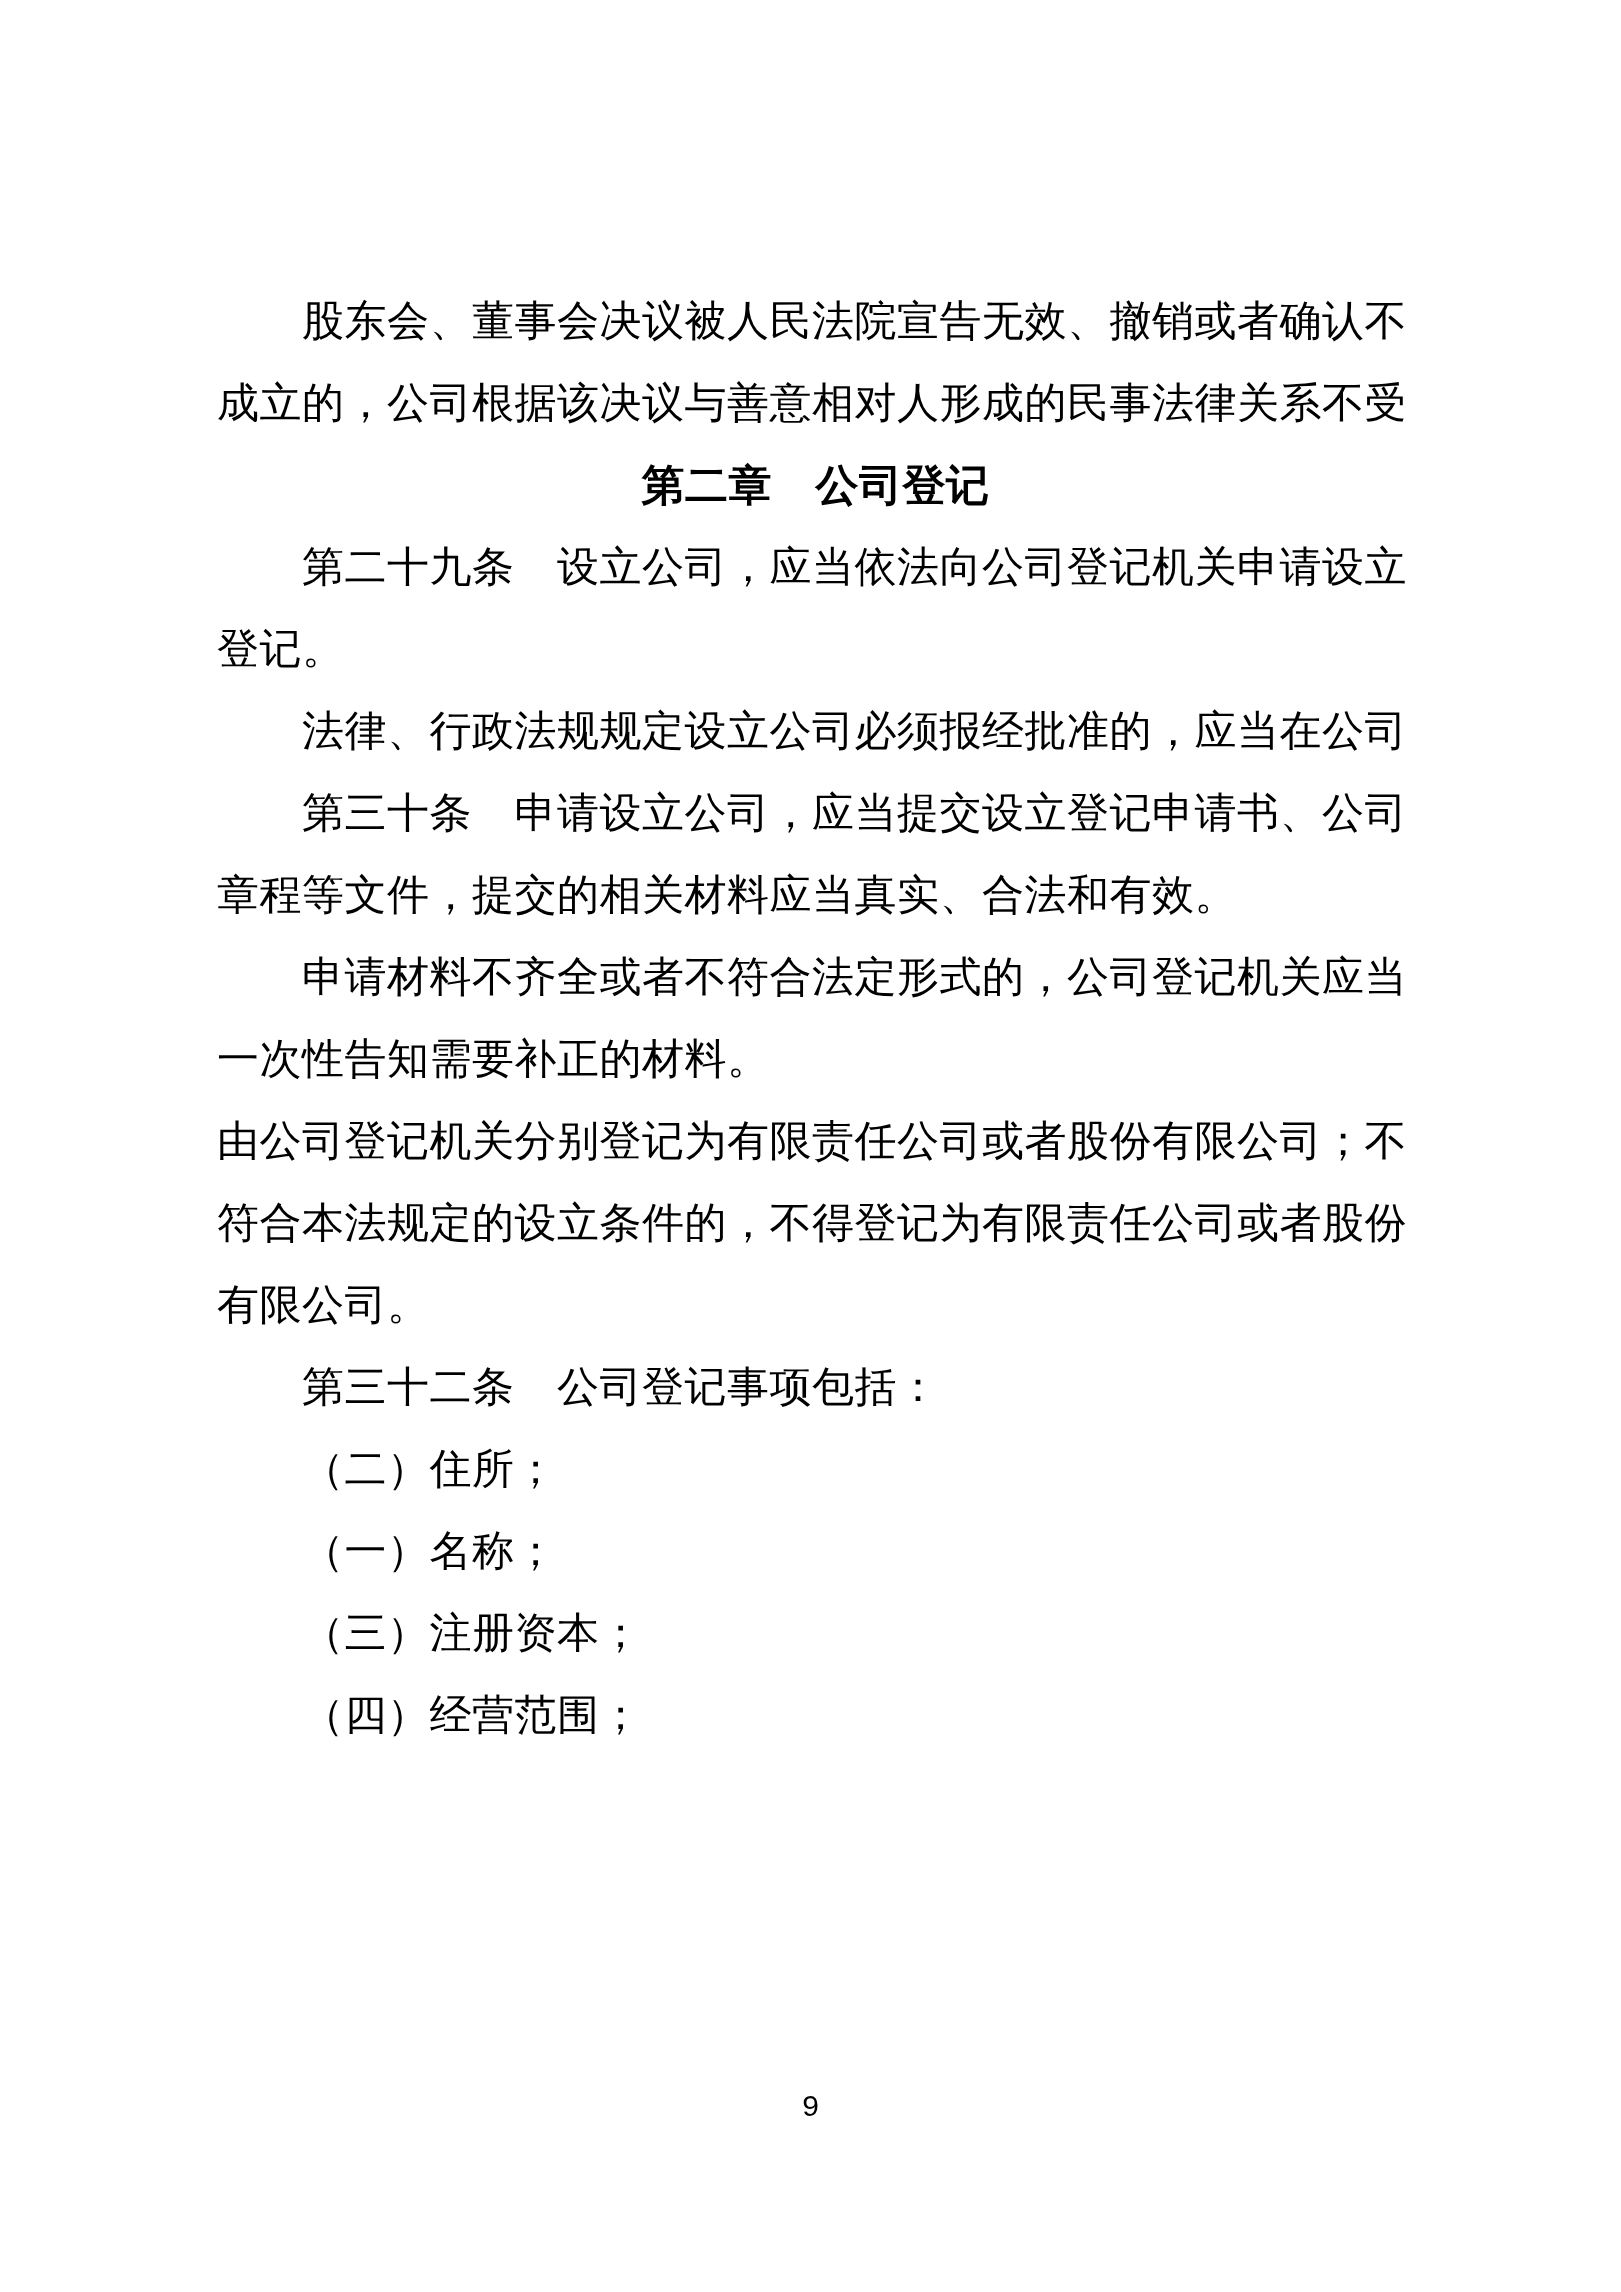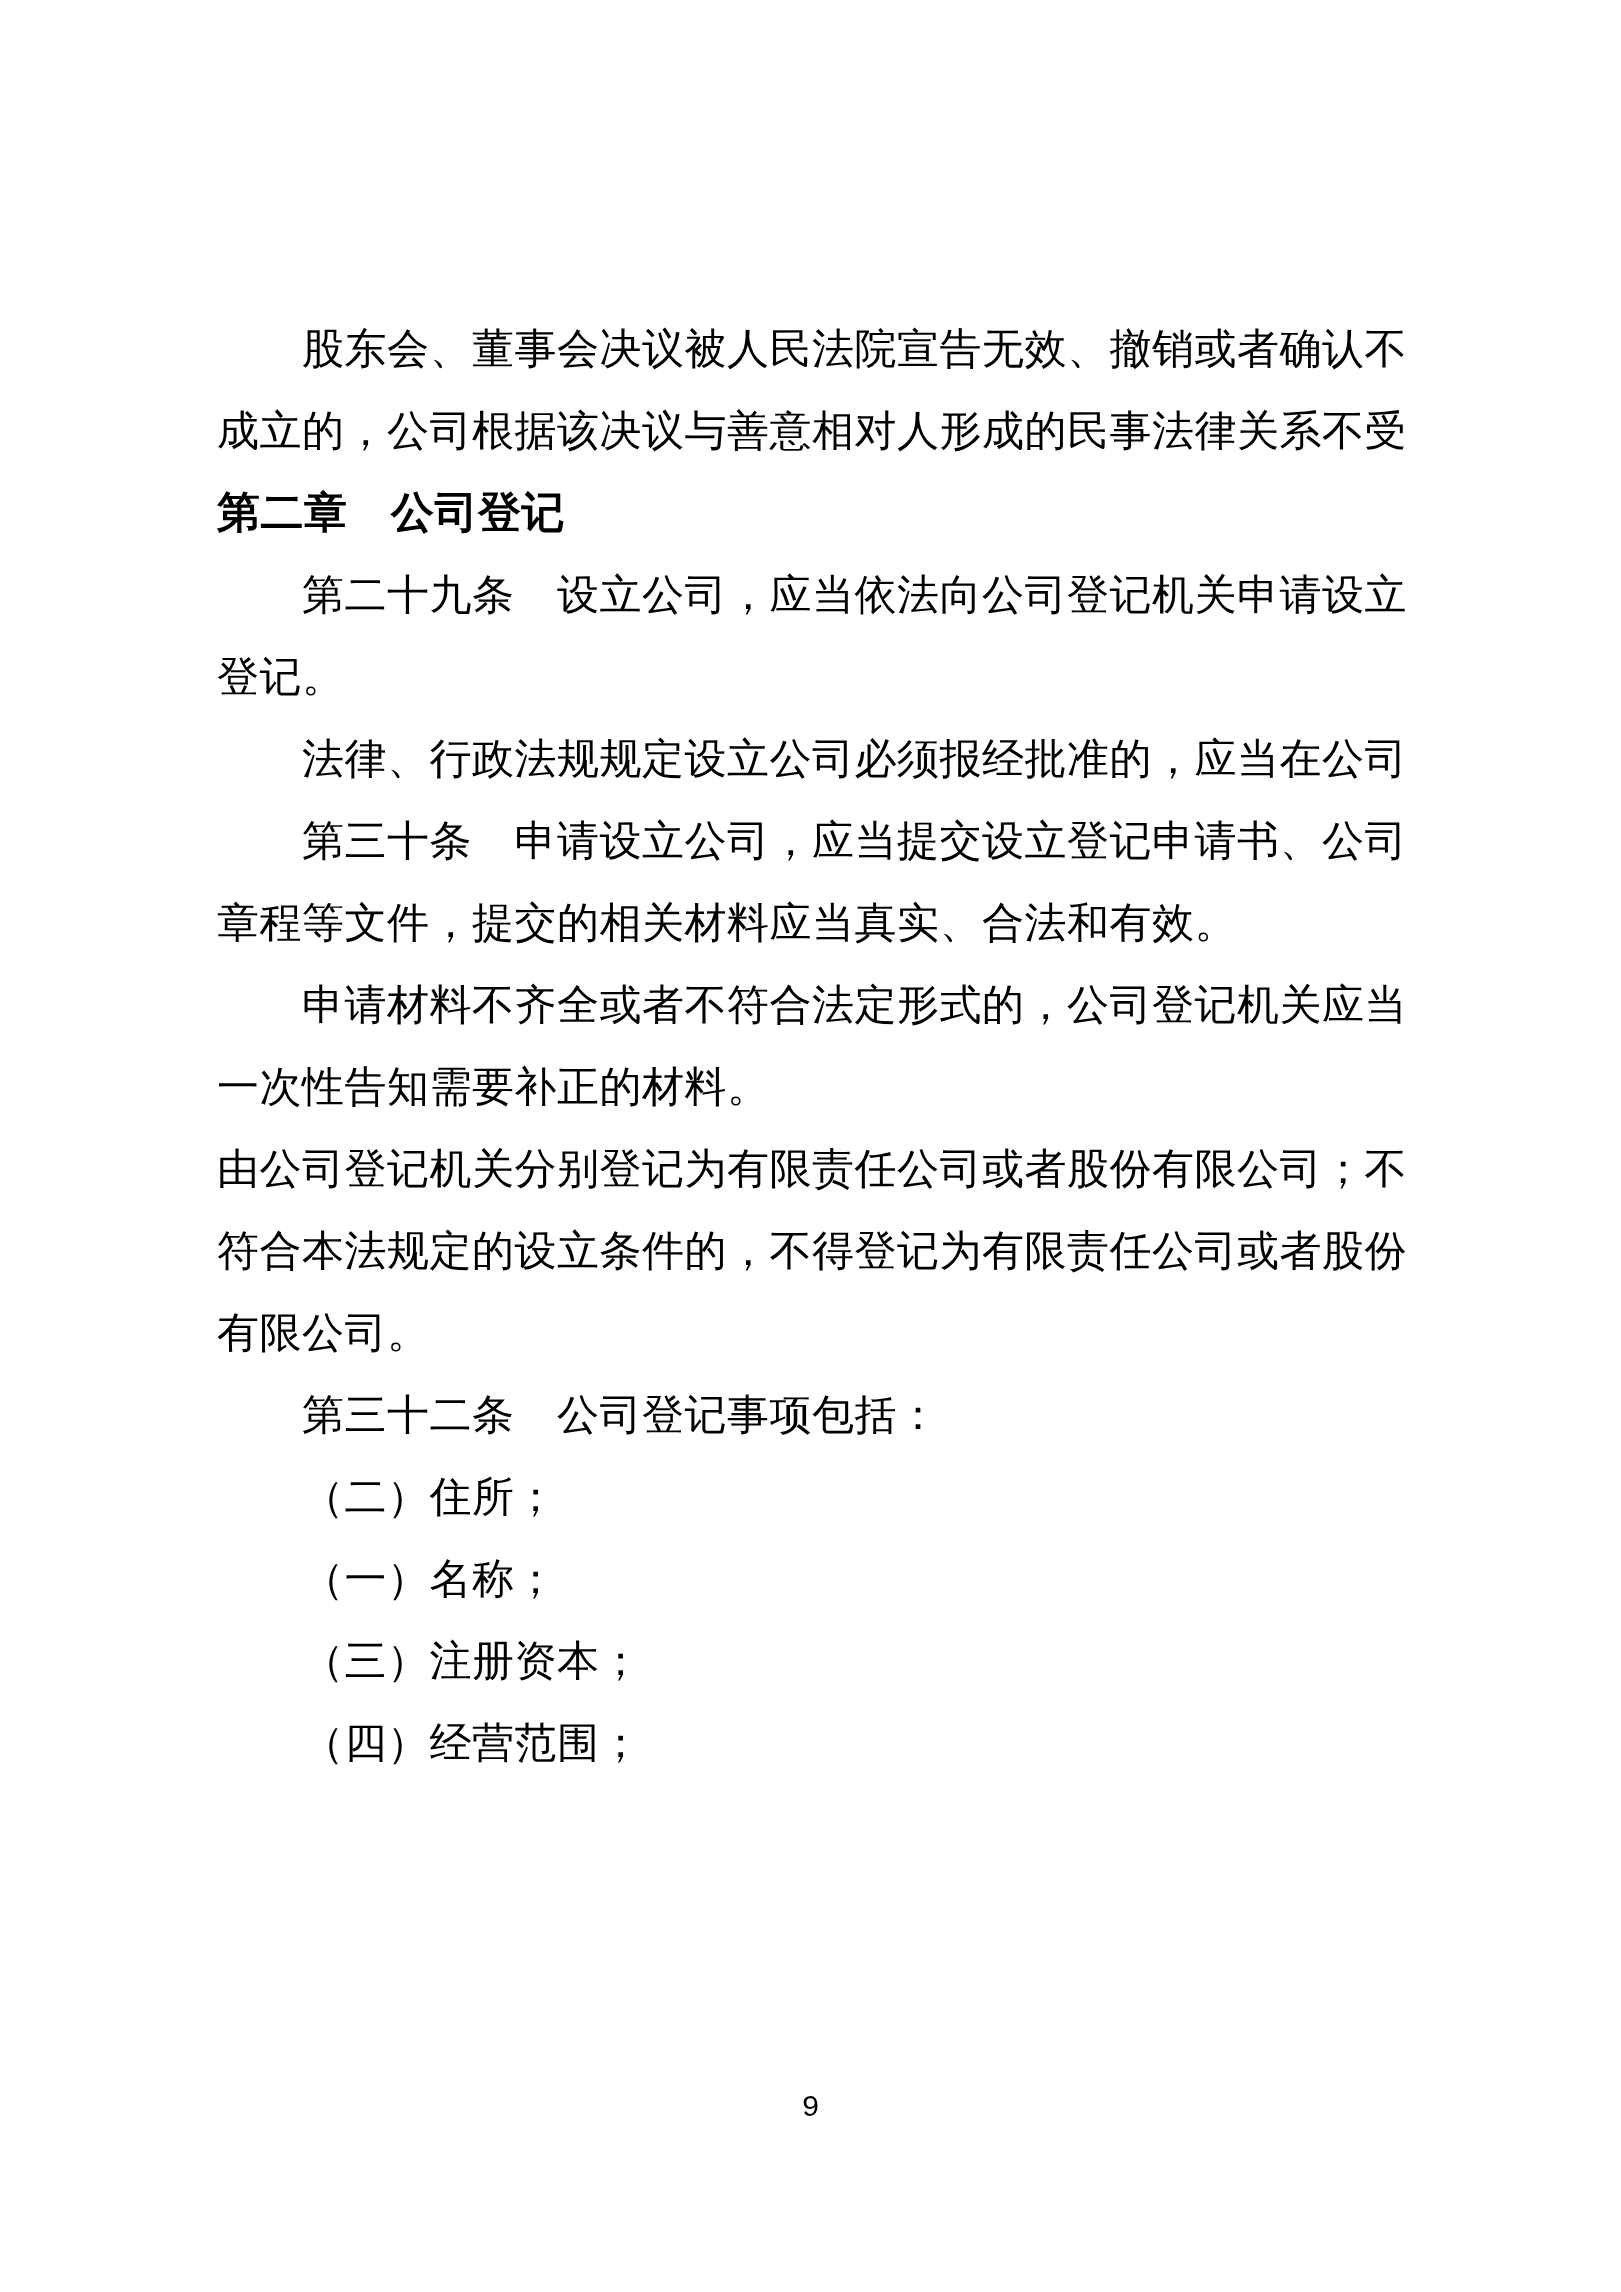--- a/index.html
+++ b/index.html
@@ -15,41 +15,42 @@
     overflow: hidden;
     font-family: "Liberation Serif", "DejaVu Serif", serif;
   }
   .page {
     position: absolute;
     inset: 0;
   }
   .content {
     position: absolute;
     left: 217px;
-    top: 308px;
+    top: 280px;
     width: 1197px;
   }
   .line {
     height: 82px;
     line-height: 82px;
     font-size: 42px;
     white-space: nowrap;
     letter-spacing: 0.5px;
   }
   .line.first {
     text-indent: 85px;
   }
   .line.cont {
     text-indent: 0;
   }
   .line.heading {
     text-indent: 0;
+    text-align: center;
     font-weight: bold;
     font-size: 43px;
-    font-family: Liberation Serif, serif;
+    font-family: Liberation Sans, sans-serif;
   }
   .page-number {
     position: absolute;
     top: 2086px;
     left: 0;
     width: 100%;
     text-align: center;
     font-size: 30px;
     line-height: 39px;
     font-family: "Liberation Sans", "DejaVu Sans", sans-serif;

